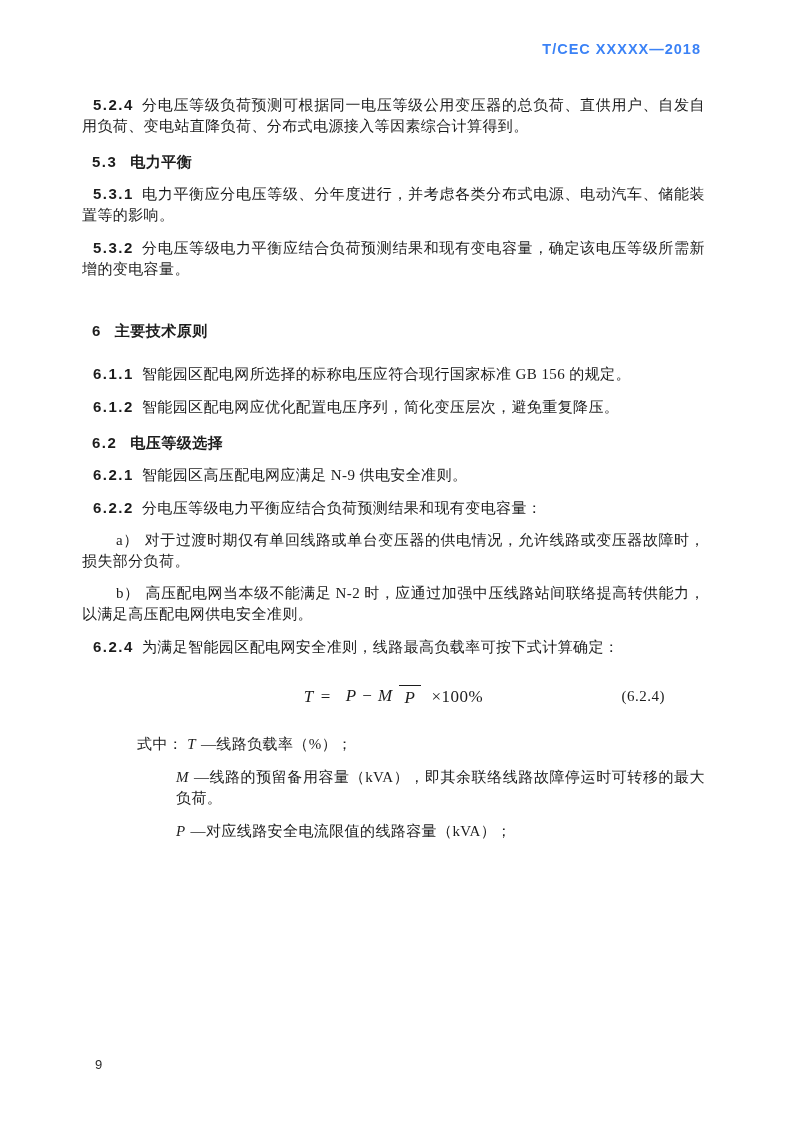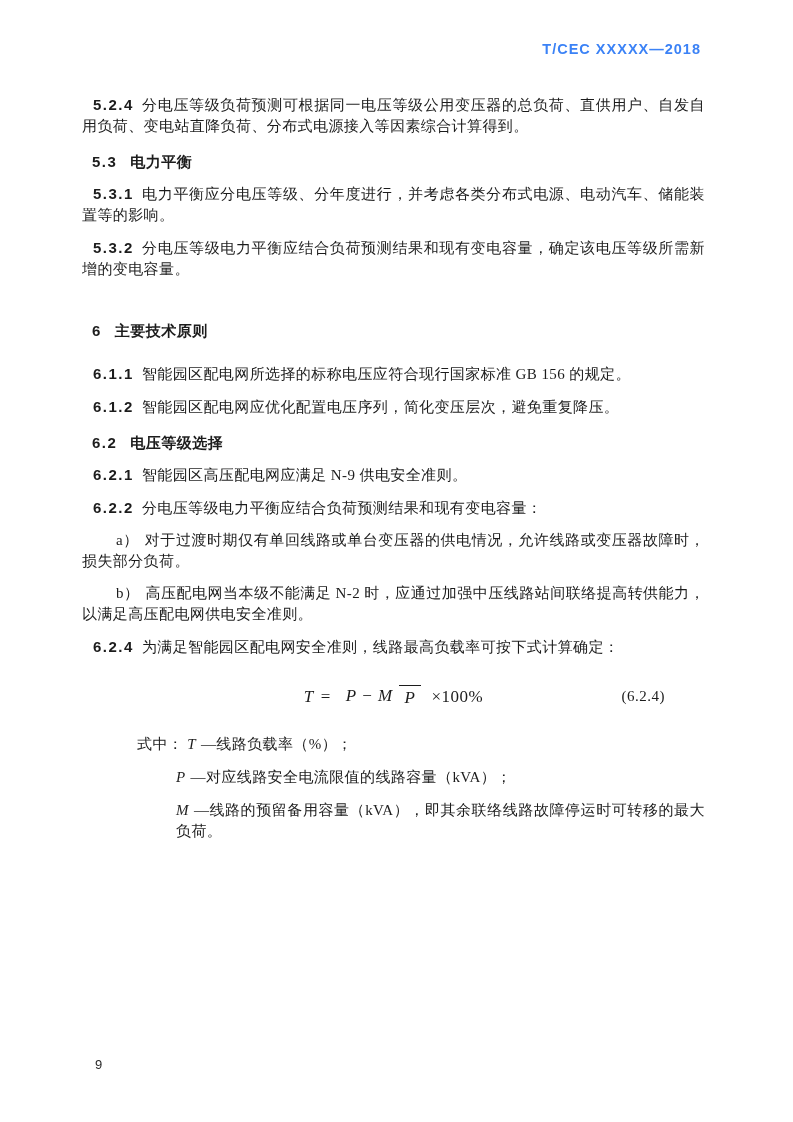--- a/index.html
+++ b/index.html
@@ -220,24 +220,24 @@
         <span class="mult">×100%</span>
       </div>
       <span class="eq-tag">(6.2.4)</span>
     </div>
 
     <div class="where-block">
       <p class="where-intro">
         <span class="where-label">式中：</span><span class="var">T</span><span>—线路负载率（%）；</span>
       </p>
       <p class="where-cont">
-        <span class="var">P</span><span>—对应线路安全电流限值的线路容量（kVA）；</span>
+        <span class="var">M</span><span>—线路的预留备用容量（kVA），即其余联络线路故障停运时可转移的最大负荷。</span>
       </p>
       <p class="where-cont">
-        <span class="var">M</span><span>—线路的预留备用容量（kVA），即其余联络线路故障停运时可转移的最大负荷。</span>
+        <span class="var">P</span><span>—对应线路安全电流限值的线路容量（kVA）；</span>
       </p>
     </div>
 
 
   </div>
 
   <div class="page-footer">
     <span>9</span>
   </div>
 

